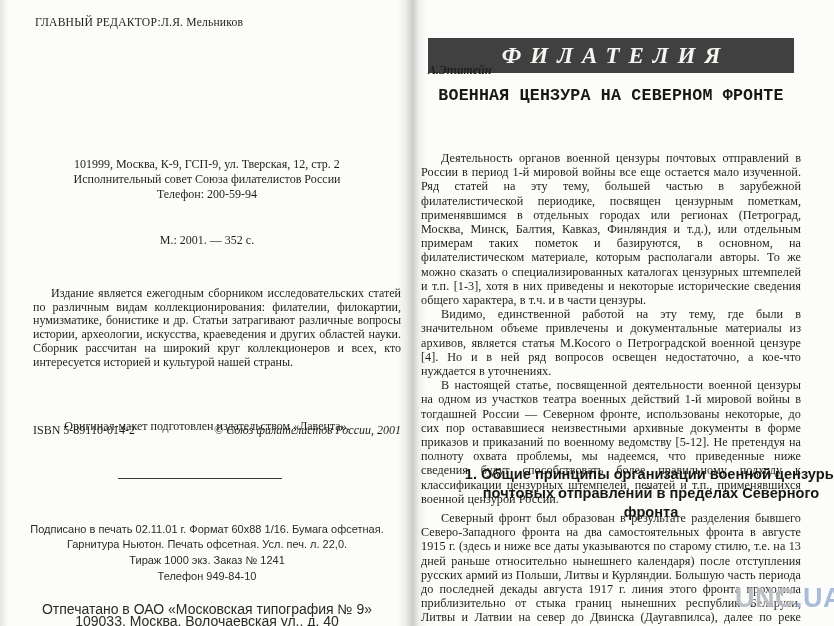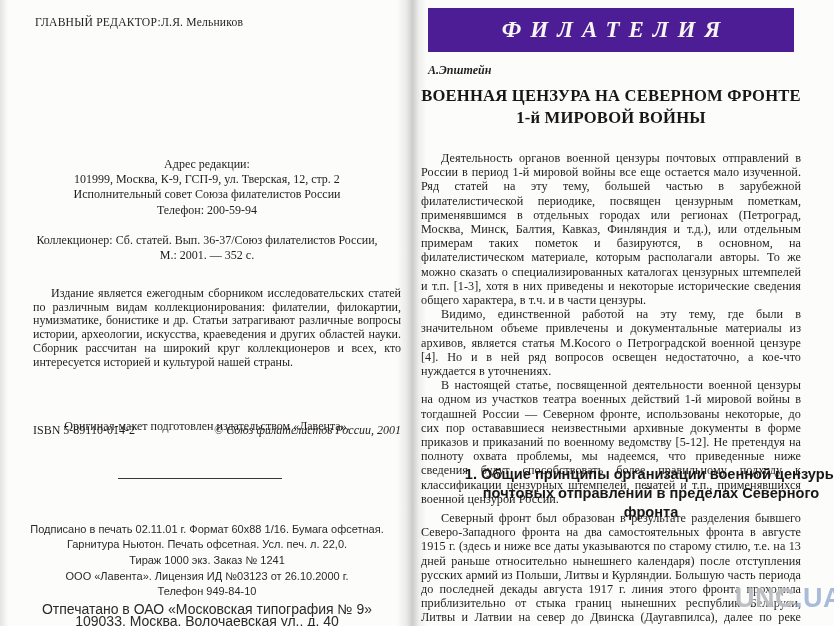--- a/index.html
+++ b/index.html
@@ -37,31 +37,31 @@
   .rule{position:absolute;left:118px;top:478px;width:164px;border-top:1.6px solid #3a3835;}
   .printinfo{
     position:absolute;left:10px;width:394px;text-align:center;
     font-family:"Liberation Sans", sans-serif;color:#2b2a27;margin-top:20px;
   }
   .pi1{top:502px;font-size:11px;line-height:15.4px;}
   .pi2{top:549px;font-size:11px;line-height:15px;}
   .pi3{top:584px;font-size:14px;line-height:11.8px;text-align:center;}
   
   .banner{
-    position:absolute;left:428px;top:8px;width:366px;height:44px;
-    background:#4c1d95;display:flex;align-items:center;justify-content:center;
+    position:absolute;left:428px;top:38px;width:366px;height:35px;
+    background:#404040;display:flex;align-items:center;justify-content:center;
   }
   .banner-text{
     color:#f6f5f2;font-style:italic;font-weight:bold;font-size:23px;
     letter-spacing:9px;padding-left:9px;white-space:nowrap;
   }
   .author{position:absolute;left:428px;top:63px;font-size:12px;font-weight:bold;font-style:italic;}
   .art-title{
     position:absolute;left:420px;top:85px;width:382px;text-align:center;
-    font-family:Liberation Serif, serif;font-weight:bold;
+    font-family:Liberation Mono, monospace;font-weight:bold;
     font-size:16.6px;line-height:21.5px;letter-spacing:.2px;color:#181715;
   }
   .body-copy{position:absolute;left:421px;top:151px;width:380px;}
   .body-copy p, .sect-par p{
     margin:0;font-size:12.2px;line-height:14.2px;text-align:justify;text-indent:20px;
     letter-spacing:.05px;
   }
   .sect-head{
     position:absolute;left:420px;top:465px;width:382px;text-align:center;
     font-family:"Liberation Sans", sans-serif;font-weight:bold;
@@ -86,28 +86,26 @@
   <div>
 
     <div class="masthead">
       <div class="mast-row">
         <div class="mast-label">ГЛАВНЫЙ РЕДАКТОР:</div>
         <div class="mast-val">Л.Я. Мельников</div>
       </div>
     </div>
 
     <div class="addr">
-      <div>Адрес редакции:</div>
       <div>101999, Москва, К-9, ГСП-9, ул. Тверская, 12, стр. 2</div>
       <div>Исполнительный совет Союза филателистов России</div>
       <div>Телефон: 200-59-94</div>
     </div>
 
     <div class="biblio">
-      <div>Коллекционер: Сб. статей. Вып. 36-37/Союз филателистов России,</div>
       <div>М.: 2001. — 352 с.</div>
     </div>
 
     <div class="annotation">Издание является ежегодным сборником исследовательских статей по различным видам коллекционирования: филателии, филокартии, нумизматике, бонистике и др. Статьи затрагивают различные вопросы истории, археологии, искусства, краеведения и других областей науки. Сборник рассчитан на широкий круг коллекционеров и всех, кто интересуется историей и культурой нашей страны.</div>
 
     <div class="isbn-row">
       <span>ISBN 5-89110-014-2</span>
       <span class="copyright">© Союз филателистов России, 2001</span>
     </div>
 
@@ -117,21 +115,20 @@
 
     <div class="rule"></div>
 
     <div class="printinfo pi1">
       <div>Подписано в печать 02.11.01 г. Формат 60x88 1/16. Бумага офсетная.</div>
       <div>Гарнитура Ньютон. Печать офсетная. Усл. печ. л. 22,0.</div>
       <div>Тираж 1000 экз. Заказ № 1241</div>
     </div>
 
     <div class="printinfo pi2">
-      <div>ООО «Лавента». Лицензия ИД №03123 от 26.10.2000 г.</div>
       <div>Телефон 949-84-10</div>
     </div>
 
     <div class="printinfo pi3">
       <div>Отпечатано в ОАО «Московская типография № 9»</div>
       <div>109033, Москва, Волочаевская ул., д. 40</div>
       <div>Телефон (095) 362-89-59</div>
     </div>
 
   </div>
@@ -142,21 +139,20 @@
   <div>
 
     <div class="banner">
       <span class="banner-text">ФИЛАТЕЛИЯ</span>
     </div>
 
     <div class="author">А.Эпштейн</div>
 
     <div class="art-title">
       <div>ВОЕННАЯ ЦЕНЗУРА НА СЕВЕРНОМ ФРОНТЕ</div>
-      <div>1-й МИРОВОЙ ВОЙНЫ</div>
     </div>
 
     <div class="body-copy">
       <p>Деятельность органов военной цензуры почтовых отправлений в России в период 1-й мировой войны все еще остается мало изученной. Ряд статей на эту тему, большей частью в зарубежной филателистической периодике, посвящен цензурным пометкам, применявшимся в отдельных городах или регионах (Петроград, Москва, Минск, Балтия, Кавказ, Финляндия и т.д.), или отдельным примерам таких пометок и базируются, в основном, на филателистическом материале, которым располагали авторы. То же можно сказать о специализированных каталогах цензурных штемпелей и т.п. [1-3], хотя в них приведены и некоторые исторические сведения общего характера, в т.ч. и в части цензуры.</p>
       <p>Видимо, единственной работой на эту тему, где были в значительном объеме привлечены и документальные материалы из архивов, является статья М.Косого о Петроградской военной цензуре [4]. Но и в ней ряд вопросов освещен недостаточно, а кое-что нуждается в уточнениях.</p>
       <p>В настоящей статье, посвященной деятельности военной цензуры на одном из участков театра военных действий 1-й мировой войны в тогдашней России — Северном фронте, использованы некоторые, до сих пор остававшиеся неизвестными архивные документы в форме приказов и приказаний по военному ведомству [5-12]. Не претендуя на полноту охвата проблемы, мы надеемся, что приведенные ниже сведения будут способствовать более правильному подходу к классификации цензурных штемпелей, печатей и т.п., применявшихся военной цензурой России.</p>
     </div>
 
     <div class="sect-head">
       <div>1. Общие принципы организации военной цензуры</div>

